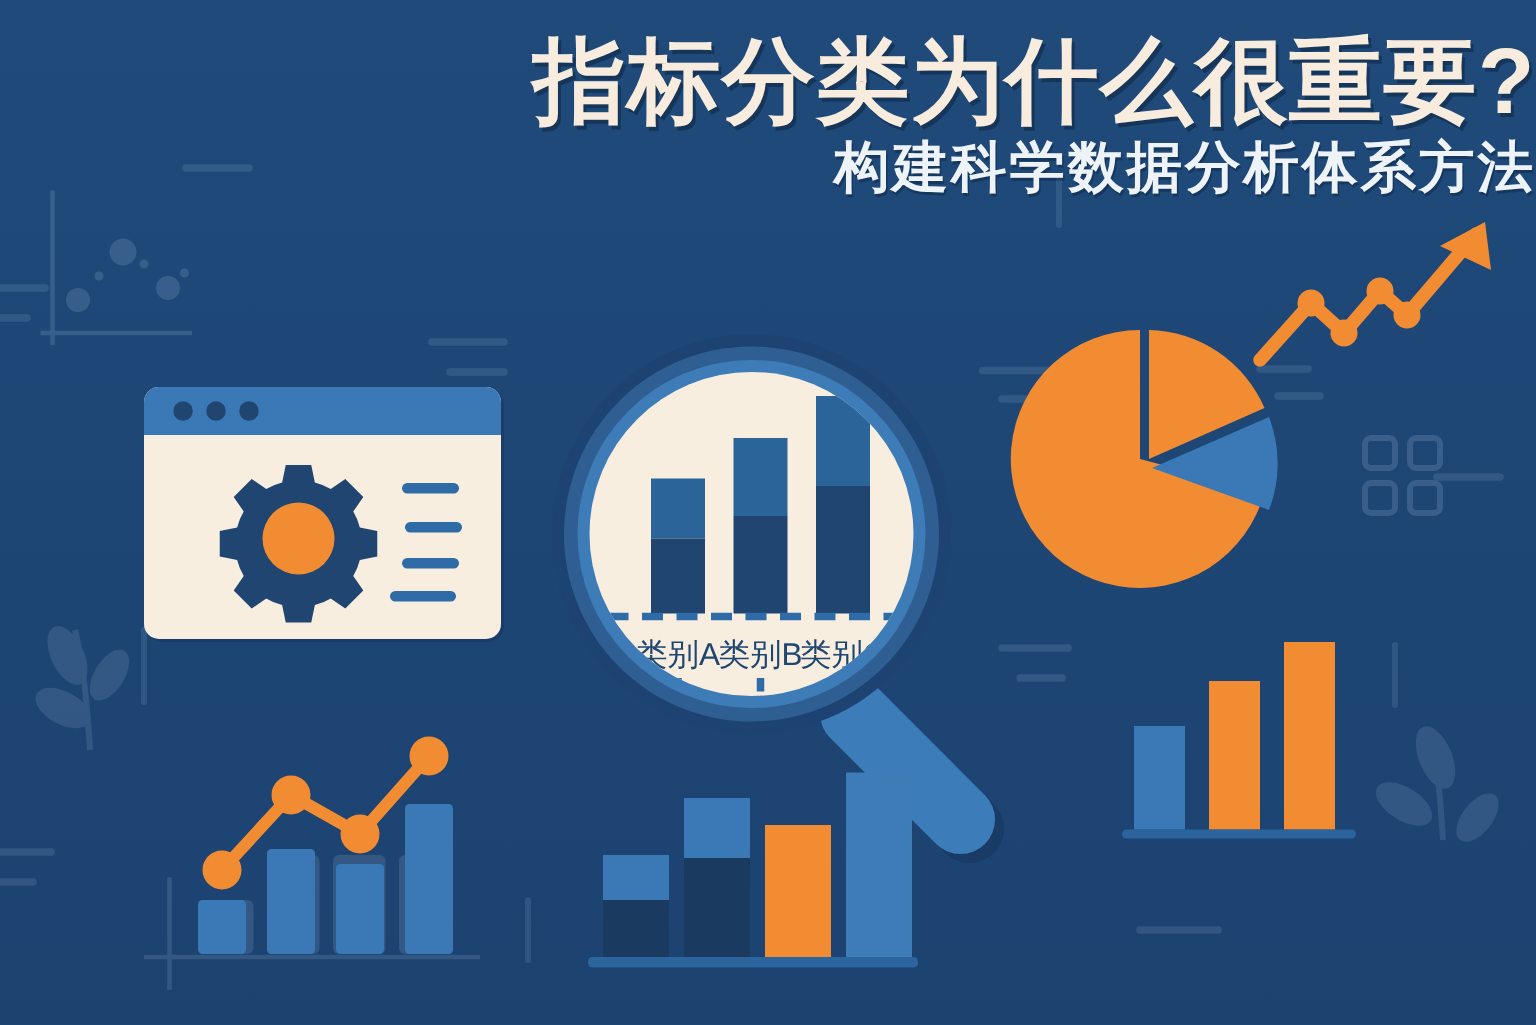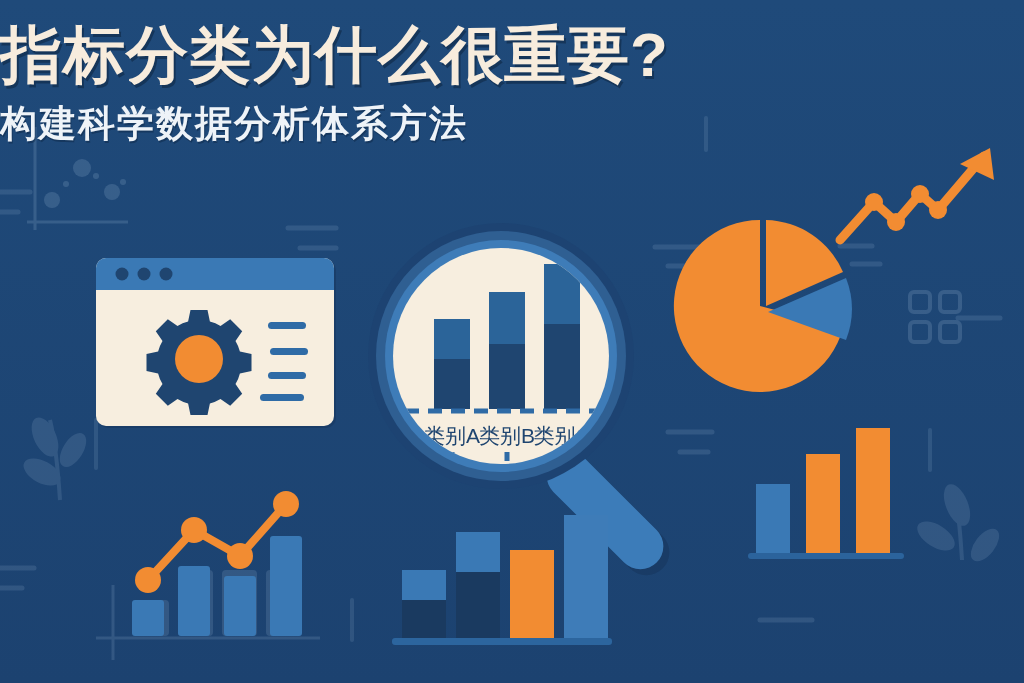--- a/index.html
+++ b/index.html
@@ -13,30 +13,30 @@
     position:absolute; inset:0;
     width:1024px; height:683px;
     background:#1e4776;
     overflow:hidden;
   }
   .abs { position:absolute; }
 
   
   #title-block {
     position:absolute; left:0; top:22px; width:1024px;
-    text-align:left; pointer-events:none;
+    text-align:right; pointer-events:none;
   }
   #main-title {
     font-size:62px; font-weight:bold; letter-spacing:1px;
     color:#f7ecdd;
     text-shadow:2px 3px 0 rgba(12,36,64,.55);
     line-height:1.05;
   }
   #sub-title {
-    margin-top:12px;
+    margin-top:0;
     font-size:37px; font-weight:bold; letter-spacing:2px;
     color:#eef3f8;
     text-shadow:1px 2px 0 rgba(12,36,64,.45);
   }
 
   
   svg { display:block; overflow:visible; }
   .bg-layer { position:absolute; left:0; top:0; }
 </style>
 </head>

